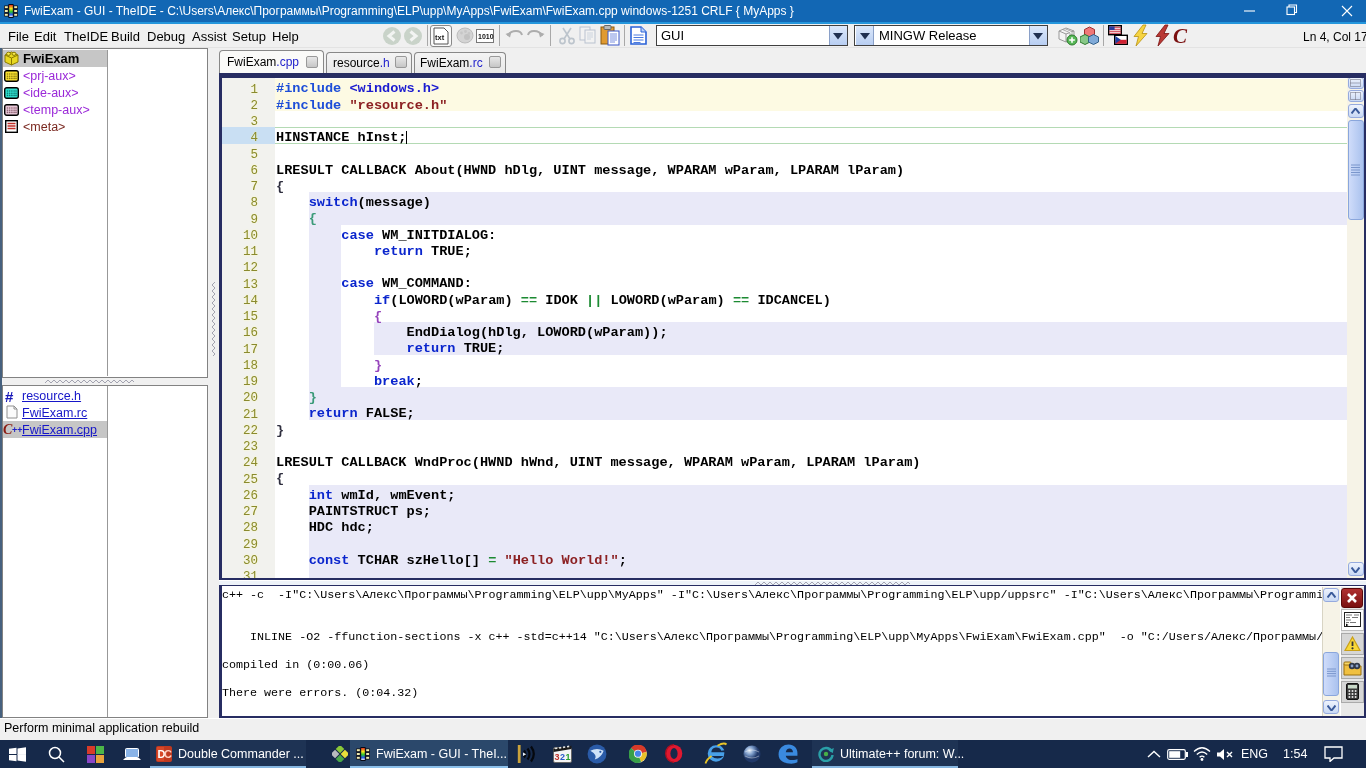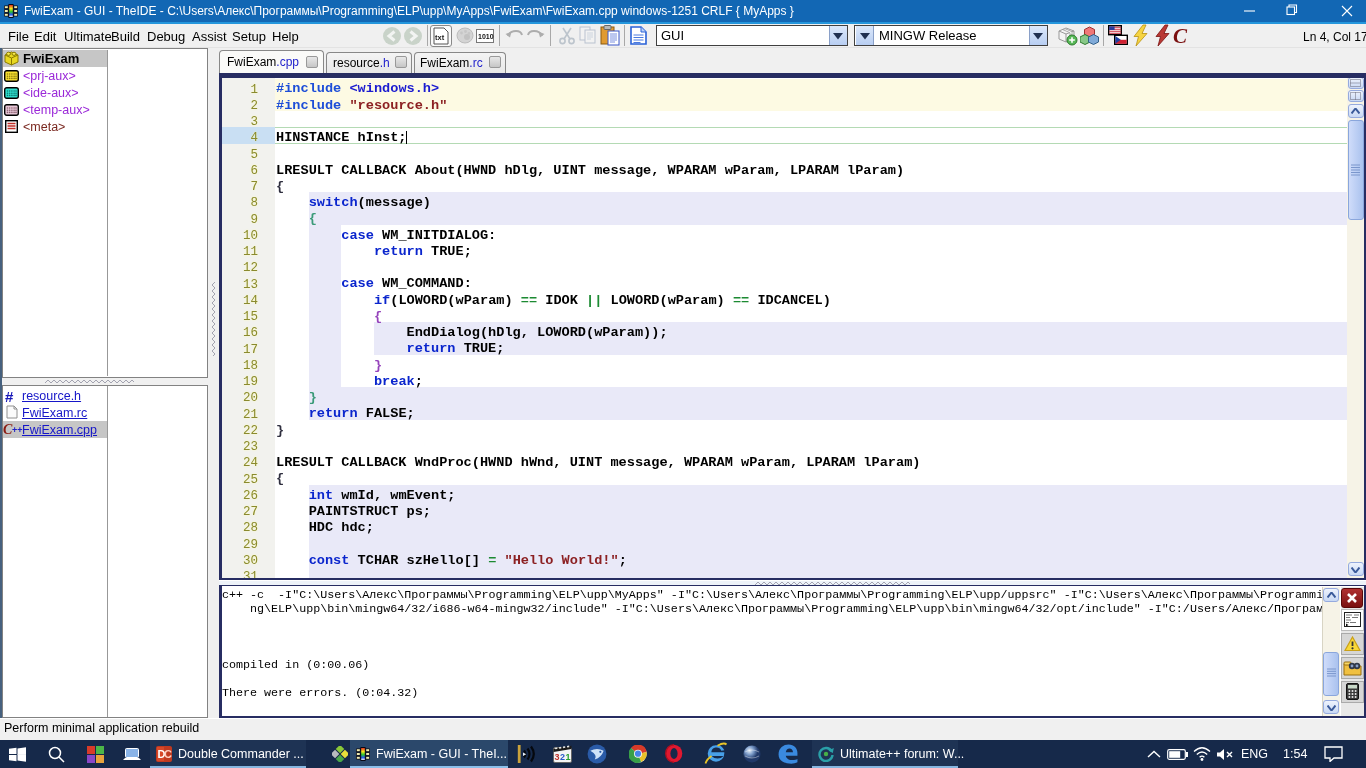--- a/index.html
+++ b/index.html
@@ -90,21 +90,21 @@
         <path d="M59 7 v-2 h7.5 v7.5 h-2"></path>
 <path d="M112 6 l10 10 M122 6 l-10 10"></path>
 </g>
     </svg>
 <div class="abs" id="blueline"></div>
 
 <div class="abs" id="strip"></div>
 <div class="abs" id="menuitems">
 <span class="abs menu" style="left:8px">File</span>
 <span class="abs menu" style="left:34px">Edit</span>
-<span class="abs menu" style="left:64px">Ultimate</span>
+<span class="abs menu" style="left:64px">TheIDE</span>
 <span class="abs menu" style="left:111px">Build</span>
 <span class="abs menu" style="left:147px">Debug</span>
 <span class="abs menu" style="left:192px">Assist</span>
 <span class="abs menu" style="left:232px">Setup</span>
 <span class="abs menu" style="left:272px">Help</span>
 </div>
 <div class="abs" id="toolbar">
 
 <svg class="abs" style="left:382px;top:26px" width="42" height="20" viewBox="0 0 42 20">
 <circle cx="10" cy="10" r="9" fill="#c9d3c9"></circle>
@@ -464,21 +464,21 @@
           <path d="M0.5 0.5 L4.5 5.5 L8.5 0.5" fill="none" stroke="#3a5a9a" stroke-width="2"></path>
         </svg>
 </div>
 </div>
 
 <div class="abs" id="edconsplit" style="left:219px;top:580.5px;width:1147px;height:5px;background:#eef3f9"></div>
 
 <div class="abs" id="conframe"></div>
 <div class="abs" id="concontent" style="left:0;top:0;width:1366px;height:768px;clip-path:inset(586px 2px 50px 222px)">
 <div class="conline" style="top:588px">c++ -c  -I"C:\Users\Алекс\Программы\Programming\ELP\upp\MyApps" -I"C:\Users\Алекс\Программы\Programming\ELP\upp/uppsrc" -I"C:\Users\Алекс\Программы\Programmi</div>
-<div class="conline" style="top:602px">    ng\ELP\upp\bin\mingw64/32/i686-w64-mingw32/include" -I"C:\Users\Алекс\Программы\Programming\ELP\upp\bin\mingw64/32/opt/include" -I"C:/Users/Алекс/Програм</div>
+<div class="conline" style="top:630px">    INLINE -O2 -ffunction-sections -x c++ -std=c++14 "C:\Users\Алекс\Программы\Programming\ELP\upp\MyApps\FwiExam\FwiExam.cpp"  -o "C:/Users/Алекс/Программы/</div>
 <div class="conline" style="top:658px">compiled in (0:00.06)</div>
 <div class="conline" style="top:686px">There were errors. (0:04.32)</div>
 
 <div class="abs" style="left:1322px;top:586.5px;width:18px;height:129.5px;background:#f6f3e7;border-left:1px solid #d8d4c4"></div>
 <div class="sbtn" style="left:1323px;top:588px;width:16px;height:14px"></div>
 <svg class="abs" style="left:1326.5px;top:592px" width="9" height="6" viewBox="0 0 9 6">
         <path d="M0.5 5.5 L4.5 0.5 L8.5 5.5" fill="none" stroke="#3a5a9a" stroke-width="2"></path>
       </svg>
 <div class="sthumb" style="left:1323px;top:652px;width:16px;height:44px"></div>
 <svg class="abs" style="left:1326.5px;top:668px" width="9" height="10" viewBox="0 0 9 10">

